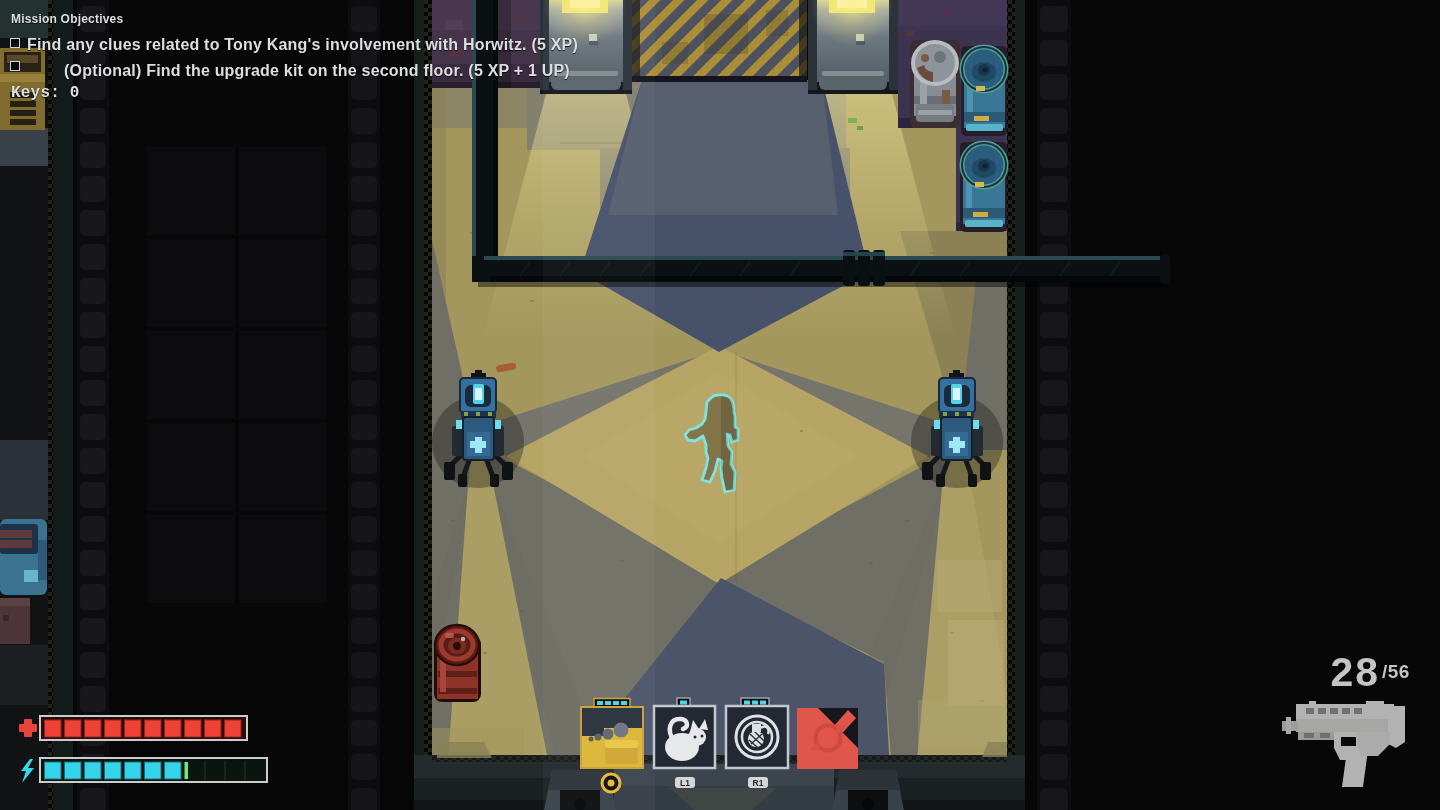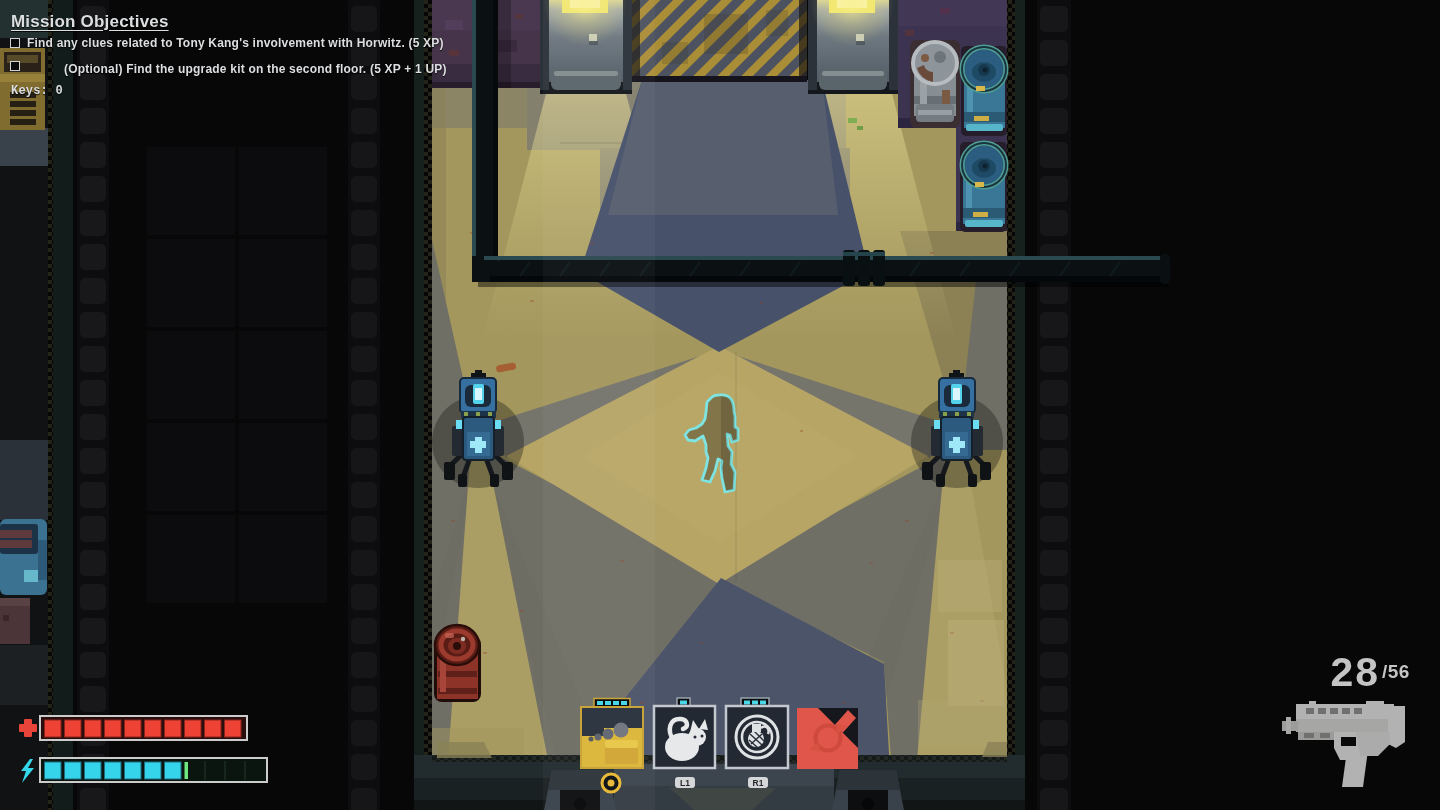--- a/index.html
+++ b/index.html
@@ -1,18 +1,18 @@
 <!DOCTYPE html>
 <html><head>
 <meta charset="utf-8">
 <style>
   html,body{margin:0;padding:0;width:1440px;height:810px;overflow:hidden;background:#070708;}
   body{font-family:"Liberation Sans", sans-serif;position:relative;}
   .abs{position:absolute;}
-  .mtext{color:#dcdee0;font-weight:700;font-size:12px;letter-spacing:0.2px;white-space:nowrap;text-shadow:0 1px 1px rgba(0,0,0,0.8);}
+  .mtext{color:#dcdee0;font-weight:700;font-size:16px;letter-spacing:0.2px;white-space:nowrap;text-shadow:0 1px 1px rgba(0,0,0,0.8);}
 </style>
 </head>
 <body>
 <svg class="abs" style="left:0;top:0" width="1440" height="810" viewBox="0 0 1440 810">
 <defs>
   <linearGradient id="doorgrad" x1="0" y1="0" x2="0" y2="1">
     <stop offset="0" stop-color="#d8d498"></stop>
     <stop offset="0.12" stop-color="#a4aaa8"></stop>
     <stop offset="0.45" stop-color="#6e7880"></stop>
     <stop offset="1" stop-color="#525c66"></stop>
@@ -664,21 +664,21 @@
         <rect x="1320" y="733" width="10" height="5"></rect>
         <rect x="1336" y="733" width="10" height="5"></rect>
 </g>
 <path d="M1334,732 L1362,732 L1362,752 L1352,760 L1340,760 L1334,748 Z"></path>
 <rect x="1341" y="737" width="15" height="9" fill="#0a0a0a"></rect>
 <polygon points="1347,750 1368,750 1363,787 1342,787"></polygon>
 <polygon points="1356,732 1390,732 1390,744 1378,756 1360,756" fill="#ababab"></polygon>
 </g>
 </svg>
 
-<div class="abs mtext" style="left:11px;top:12px;font-size:17px;text-decoration:underline;text-underline-offset:3px;">Mission Objectives</div>
+<div class="abs mtext" style="left:11px;top:12px;font-size:12px;text-underline-offset:3px;">Mission Objectives</div>
 
 <div class="abs" style="left:10px;top:38px;width:8px;height:8px;border:1.5px solid #cfd2d4;background:#0a0a0a;"></div>
 
 <div class="abs mtext" style="left:27px;top:36px;">Find any clues related to Tony Kang's involvement with Horwitz. (5 XP)</div>
 
 <div class="abs" style="left:10px;top:61px;width:8px;height:8px;border:1.5px solid #cfd2d4;background:#0a0a0a;"></div>
 
 <div class="abs mtext" style="left:27px;top:62px;margin-left:37px;">(Optional) Find the upgrade kit on the second floor. (5 XP + 1 UP)</div>
 
 <div class="abs mtext" style="left:11px;top:84px;font-family:Liberation Mono, monospace;">Keys: 0</div>

